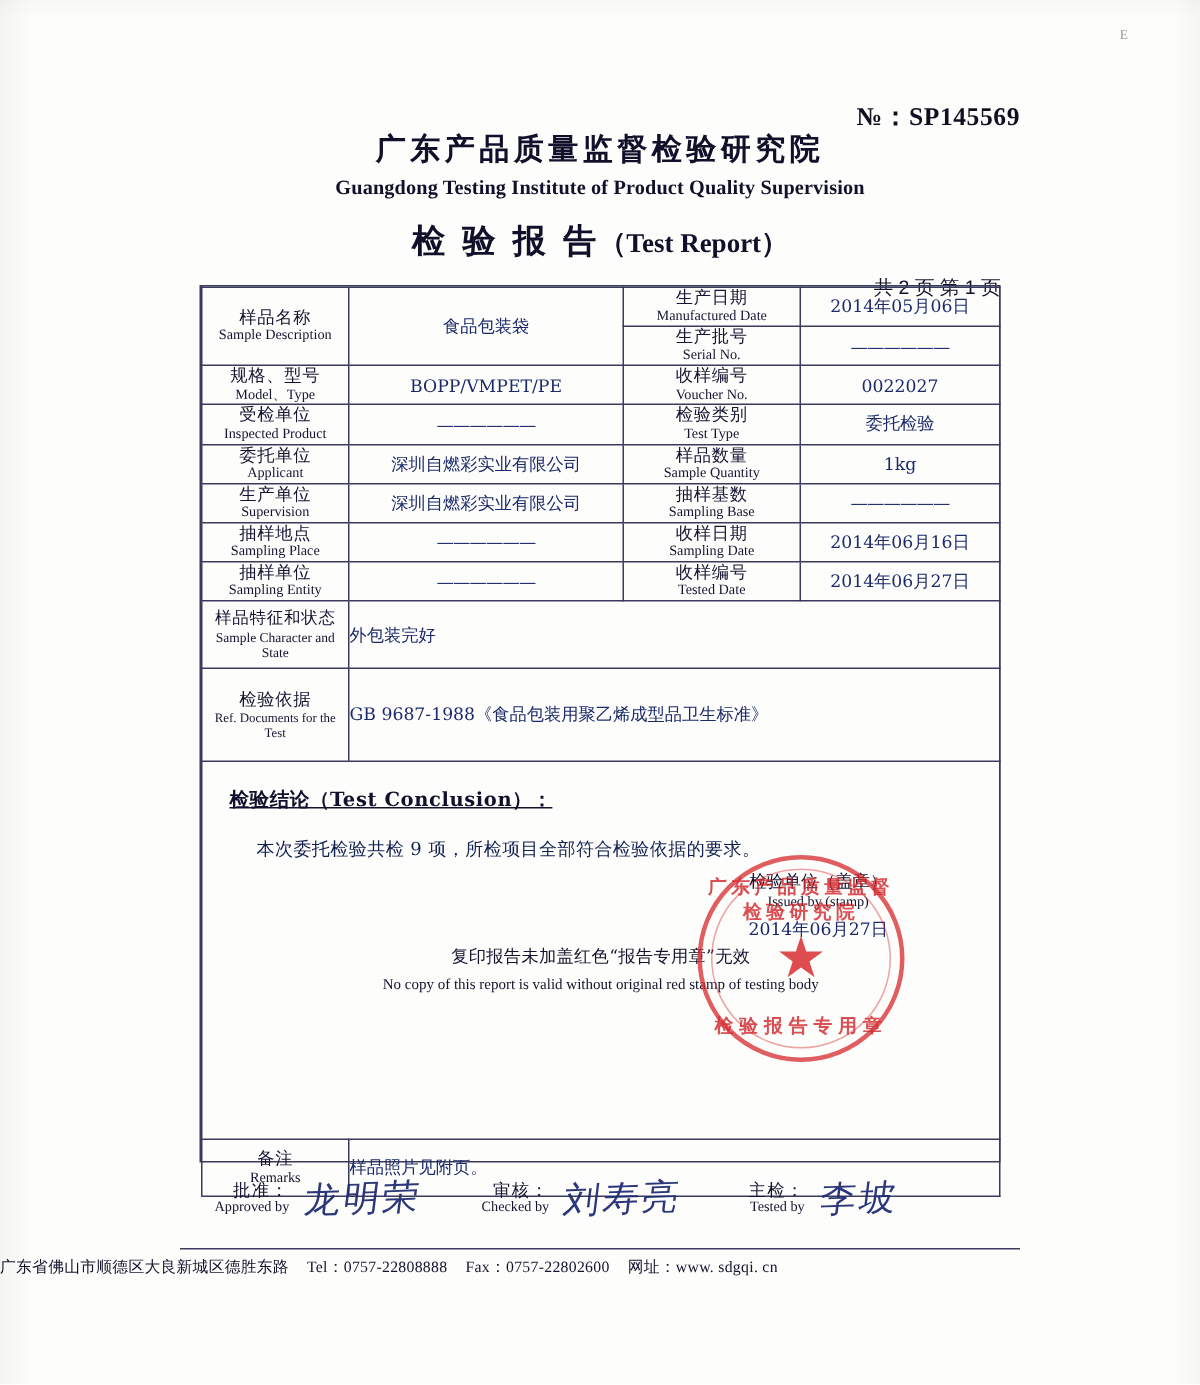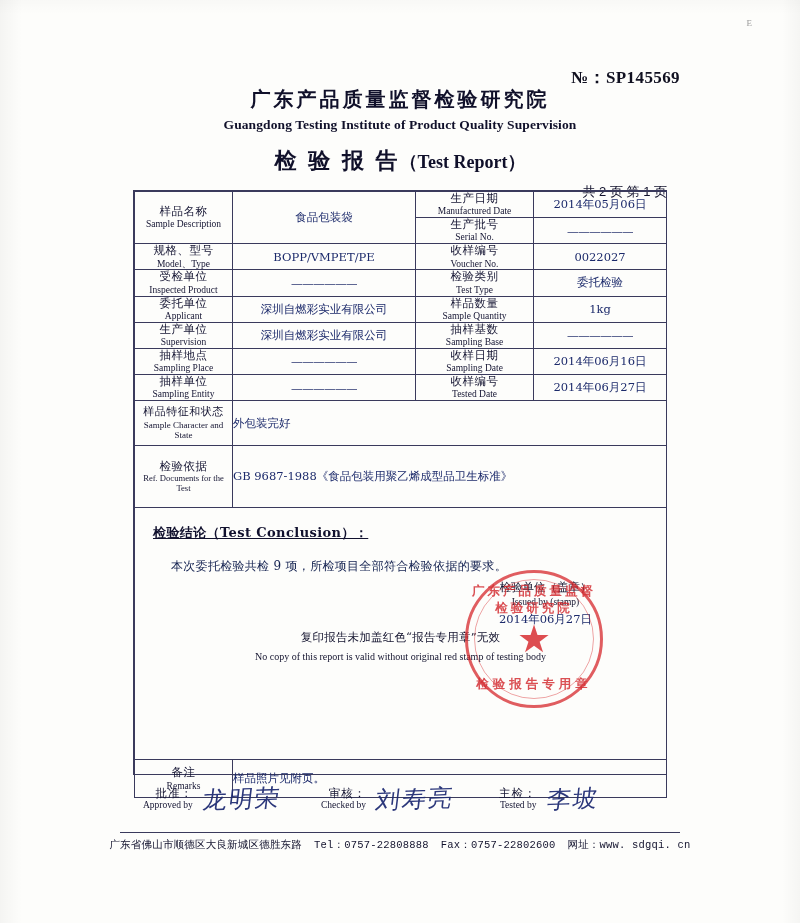--- a/index.html
+++ b/index.html
@@ -287,23 +287,23 @@
     position: absolute;
     left: 120px;
     top: 832px;
     width: 560px;
     border-top: 1.2px solid #3a3a5c;
   }
   .footer {
     position: absolute;
     left: 0; right: 0;
     top: 838px;
-    text-align: center;
+    text-align: left;
     font-size: 10.5px;
-    font-family: Liberation Mono, monospace;
+    font-family: Liberation Serif, serif;
     color: #13132e;
     letter-spacing: 0.2px;
   }
   .footer .sep { display: inline-block; width: 12px; }
 
   .corner-mark {
     position: absolute;
     right: 48px;
     top: 18px;
     font-size: 9px;

